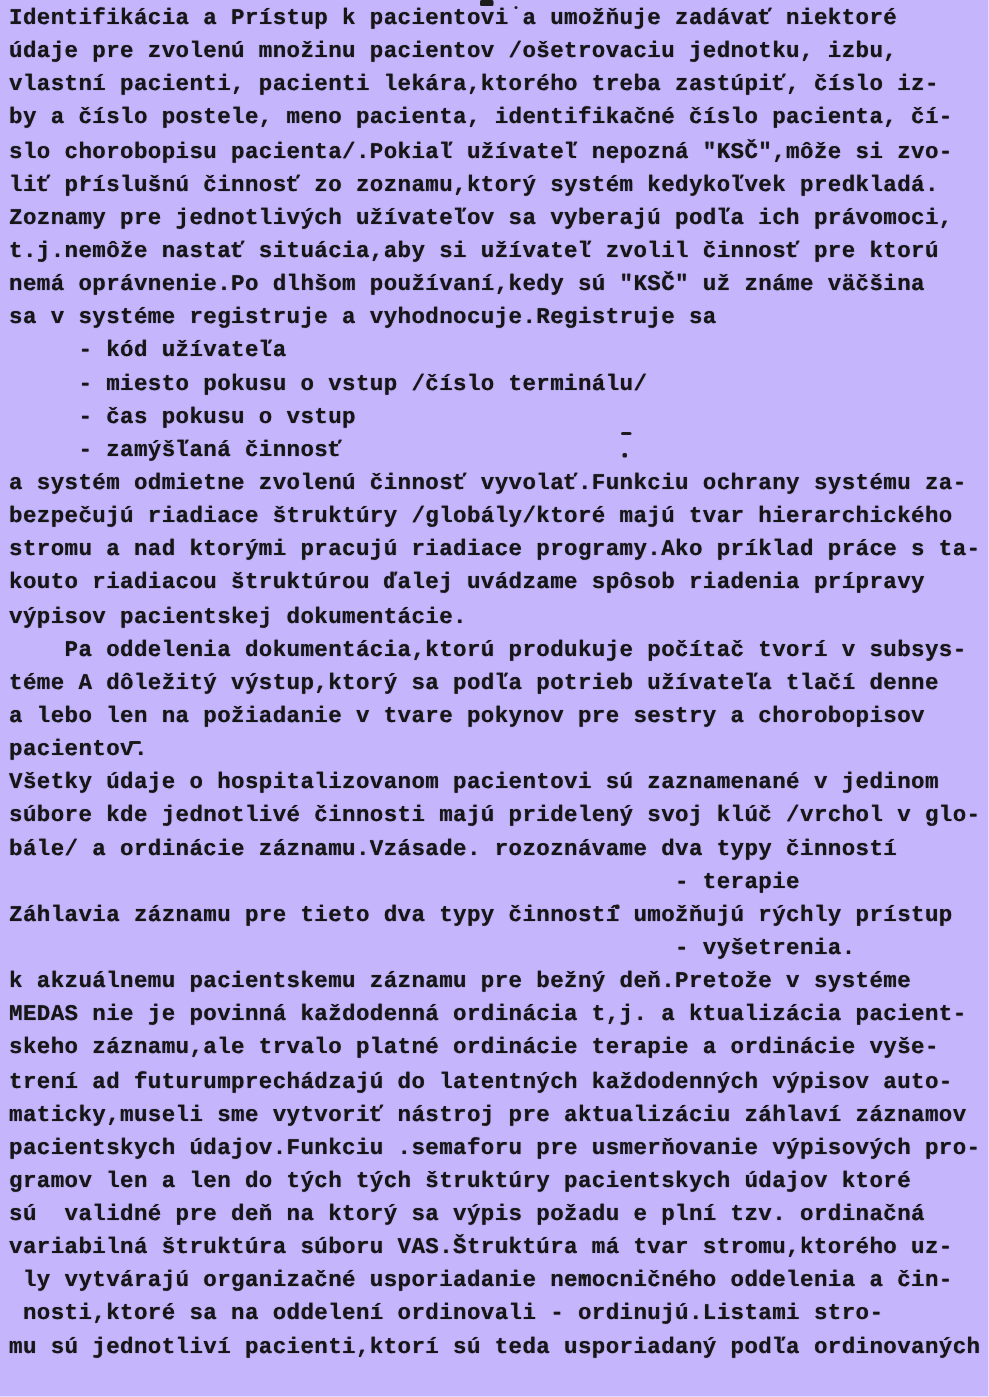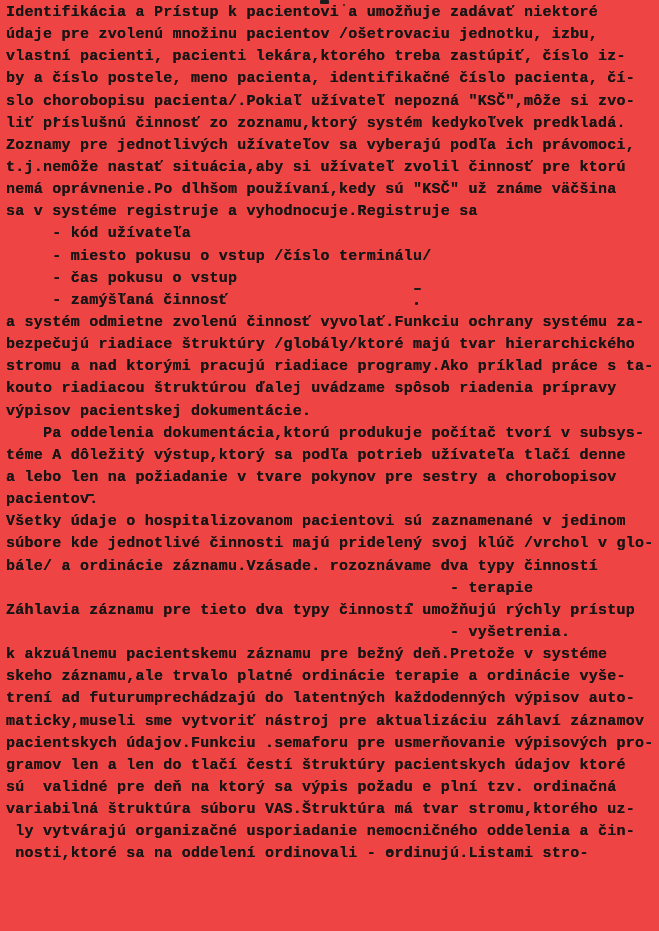--- a/index.html
+++ b/index.html
@@ -42,21 +42,21 @@
   .a3 { left: 415px; top: 302px; width: 3px; height: 3px; }
   .a4 { left: 414px; top: 288px; width: 7px; height: 2px; }
   .a5 { left: 86px;  top: 494px; width: 8px; height: 2px; }
   .a6 { left: 388px; top: 850px; width: 3px; height: 3px; }
   .a7 { left: 410px; top: 603px; width: 3px; height: 3px; }
   .a8 { left: 54px;  top: 117px; width: 3px; height: 3px; }
 </style>
 </head>
 <body>
 
-<div class="page" style="background: #ef4444;">
+<div class="page" style="background: #c4b5fd;">
   <div class="doc-text" style="color: rgb(22, 22, 22);">
       <div class="line">Identifikácia a Prístup k pacientovi a umožňuje zadávať niektoré</div>
       <div class="line">údaje pre zvolenú množinu pacientov /ošetrovaciu jednotku, izbu,</div>
       <div class="line">vlastní pacienti, pacienti lekára,ktorého treba zastúpiť, číslo iz-</div>
       <div class="line">by a číslo postele, meno pacienta, identifikačné číslo pacienta, čí-</div>
       <div class="line">slo chorobopisu pacienta/.Pokiaľ užívateľ nepozná "KSČ",môže si zvo-</div>
       <div class="line">liť príslušnú činnosť zo zoznamu,ktorý systém kedykoľvek predkladá.</div>
       <div class="line">Zoznamy pre jednotlivých užívateľov sa vyberajú podľa ich právomoci,</div>
       <div class="line">t.j.nemôže nastať situácia,aby si užívateľ zvolil činnosť pre ktorú</div>
       <div class="line">nemá oprávnenie.Po dlhšom používaní,kedy sú "KSČ" už známe väčšina</div>
@@ -74,29 +74,31 @@
       <div class="line">téme A dôležitý výstup,ktorý sa podľa potrieb užívateľa tlačí denne</div>
       <div class="line">a lebo len na požiadanie v tvare pokynov pre sestry a chorobopisov</div>
       <div class="line">pacientov.</div>
       <div class="line">Všetky údaje o hospitalizovanom pacientovi sú zaznamenané v jedinom</div>
       <div class="line">súbore kde jednotlivé činnosti majú pridelený svoj klúč /vrchol v glo-</div>
       <div class="line">bále/ a ordinácie záznamu.Vzásade. rozoznávame dva typy činností</div>
       <div class="line">                                                - terapie</div>
       <div class="line">Záhlavia záznamu pre tieto dva typy činností umožňujú rýchly prístup</div>
       <div class="line">                                                - vyšetrenia.</div>
       <div class="line">k akzuálnemu pacientskemu záznamu pre bežný deň.Pretože v systéme</div>
+      <div class="line">MEDAS nie je povinná každodenná ordinácia t,j. a ktualizácia pacient-</div>
       <div class="line">skeho záznamu,ale trvalo platné ordinácie terapie a ordinácie vyše-</div>
       <div class="line">trení ad futurumprechádzajú do latentných každodenných výpisov auto-</div>
       <div class="line">maticky,museli sme vytvoriť nástroj pre aktualizáciu záhlaví záznamov</div>
       <div class="line">pacientskych údajov.Funkciu .semaforu pre usmerňovanie výpisových pro-</div>
-      <div class="line">gramov len a len do tlačí čestí štruktúry pacientskych údajov ktoré</div>
+      <div class="line">gramov len a len do tých tých štruktúry pacientskych údajov ktoré</div>
       <div class="line">sú  validné pre deň na ktorý sa výpis požadu e plní tzv. ordinačná</div>
       <div class="line">variabilná štruktúra súboru VAS.Štruktúra má tvar stromu,ktorého uz-</div>
       <div class="line"> ly vytvárajú organizačné usporiadanie nemocničného oddelenia a čin-</div>
       <div class="line"> nosti,ktoré sa na oddelení ordinovali - ordinujú.Listami stro-</div>
+      <div class="line">mu sú jednotliví pacienti,ktorí sú teda usporiadaný podľa ordinovaných</div>
     </div>
   <div class="artifact a1"></div>
   <div class="artifact a2"></div>
   <div class="artifact a3"></div>
   <div class="artifact a4"></div>
   <div class="artifact a5"></div>
   <div class="artifact a6"></div>
   <div class="artifact a7"></div>
   <div class="artifact a8"></div>
 </div>

